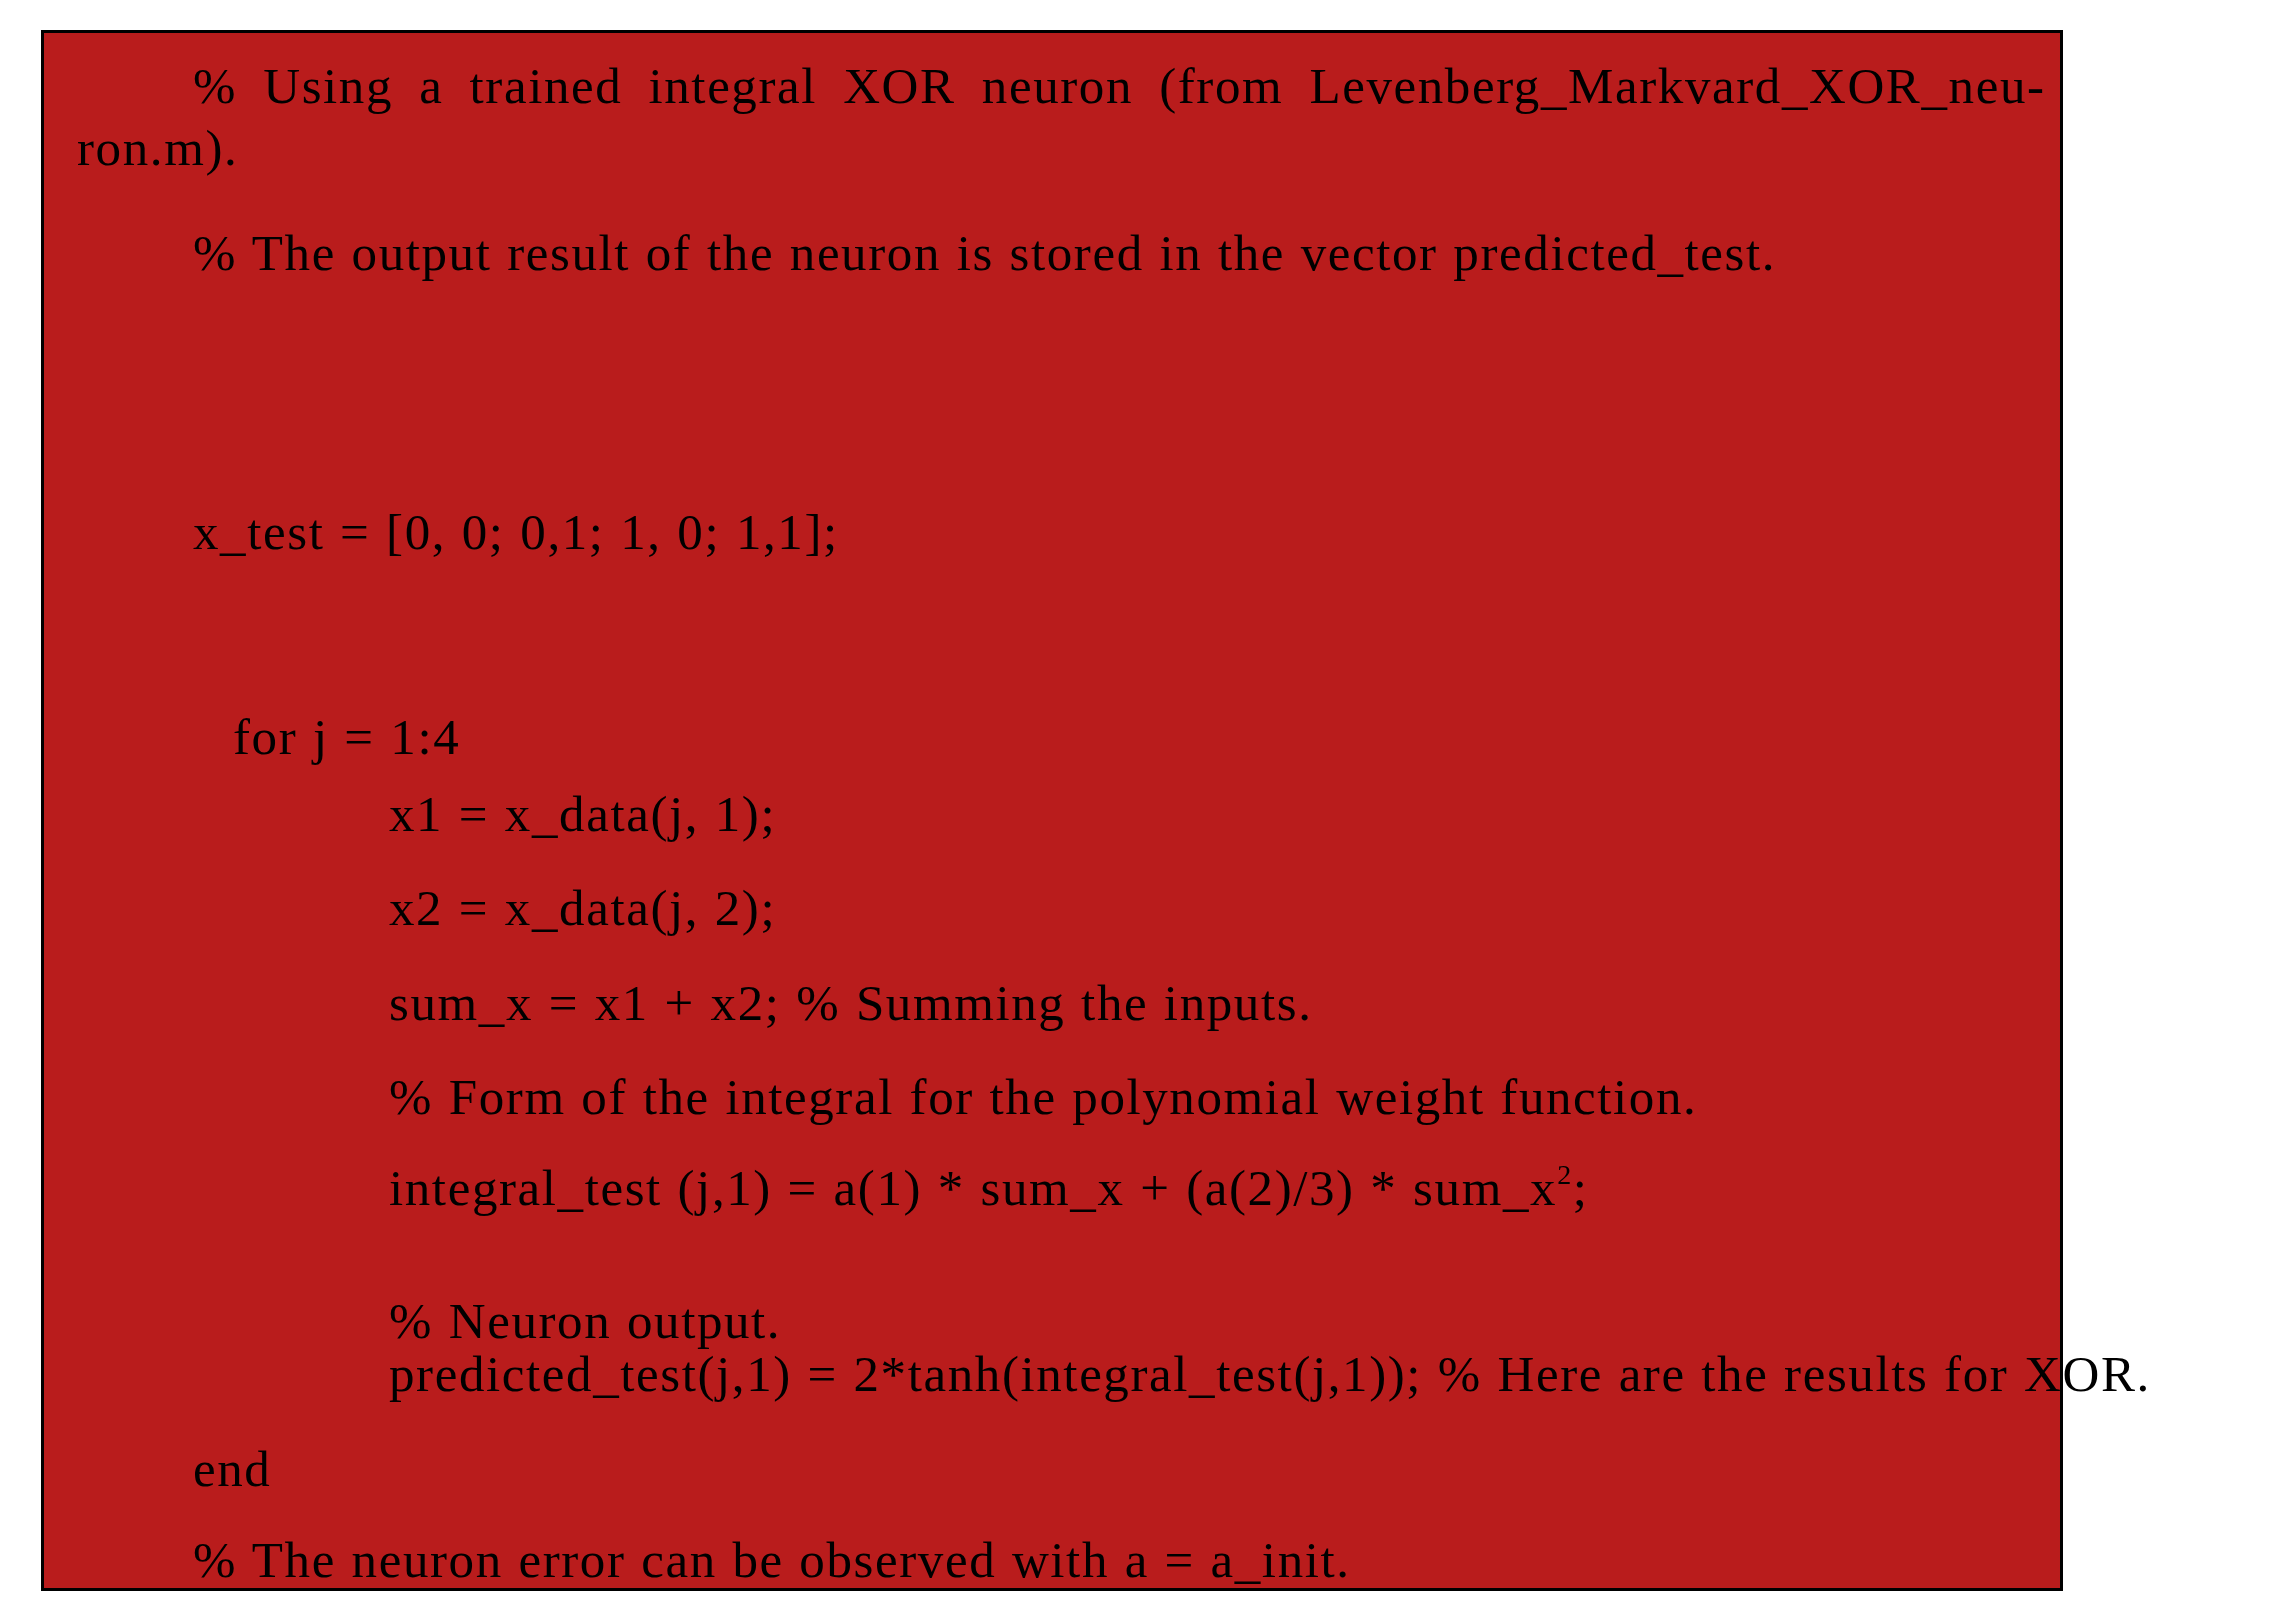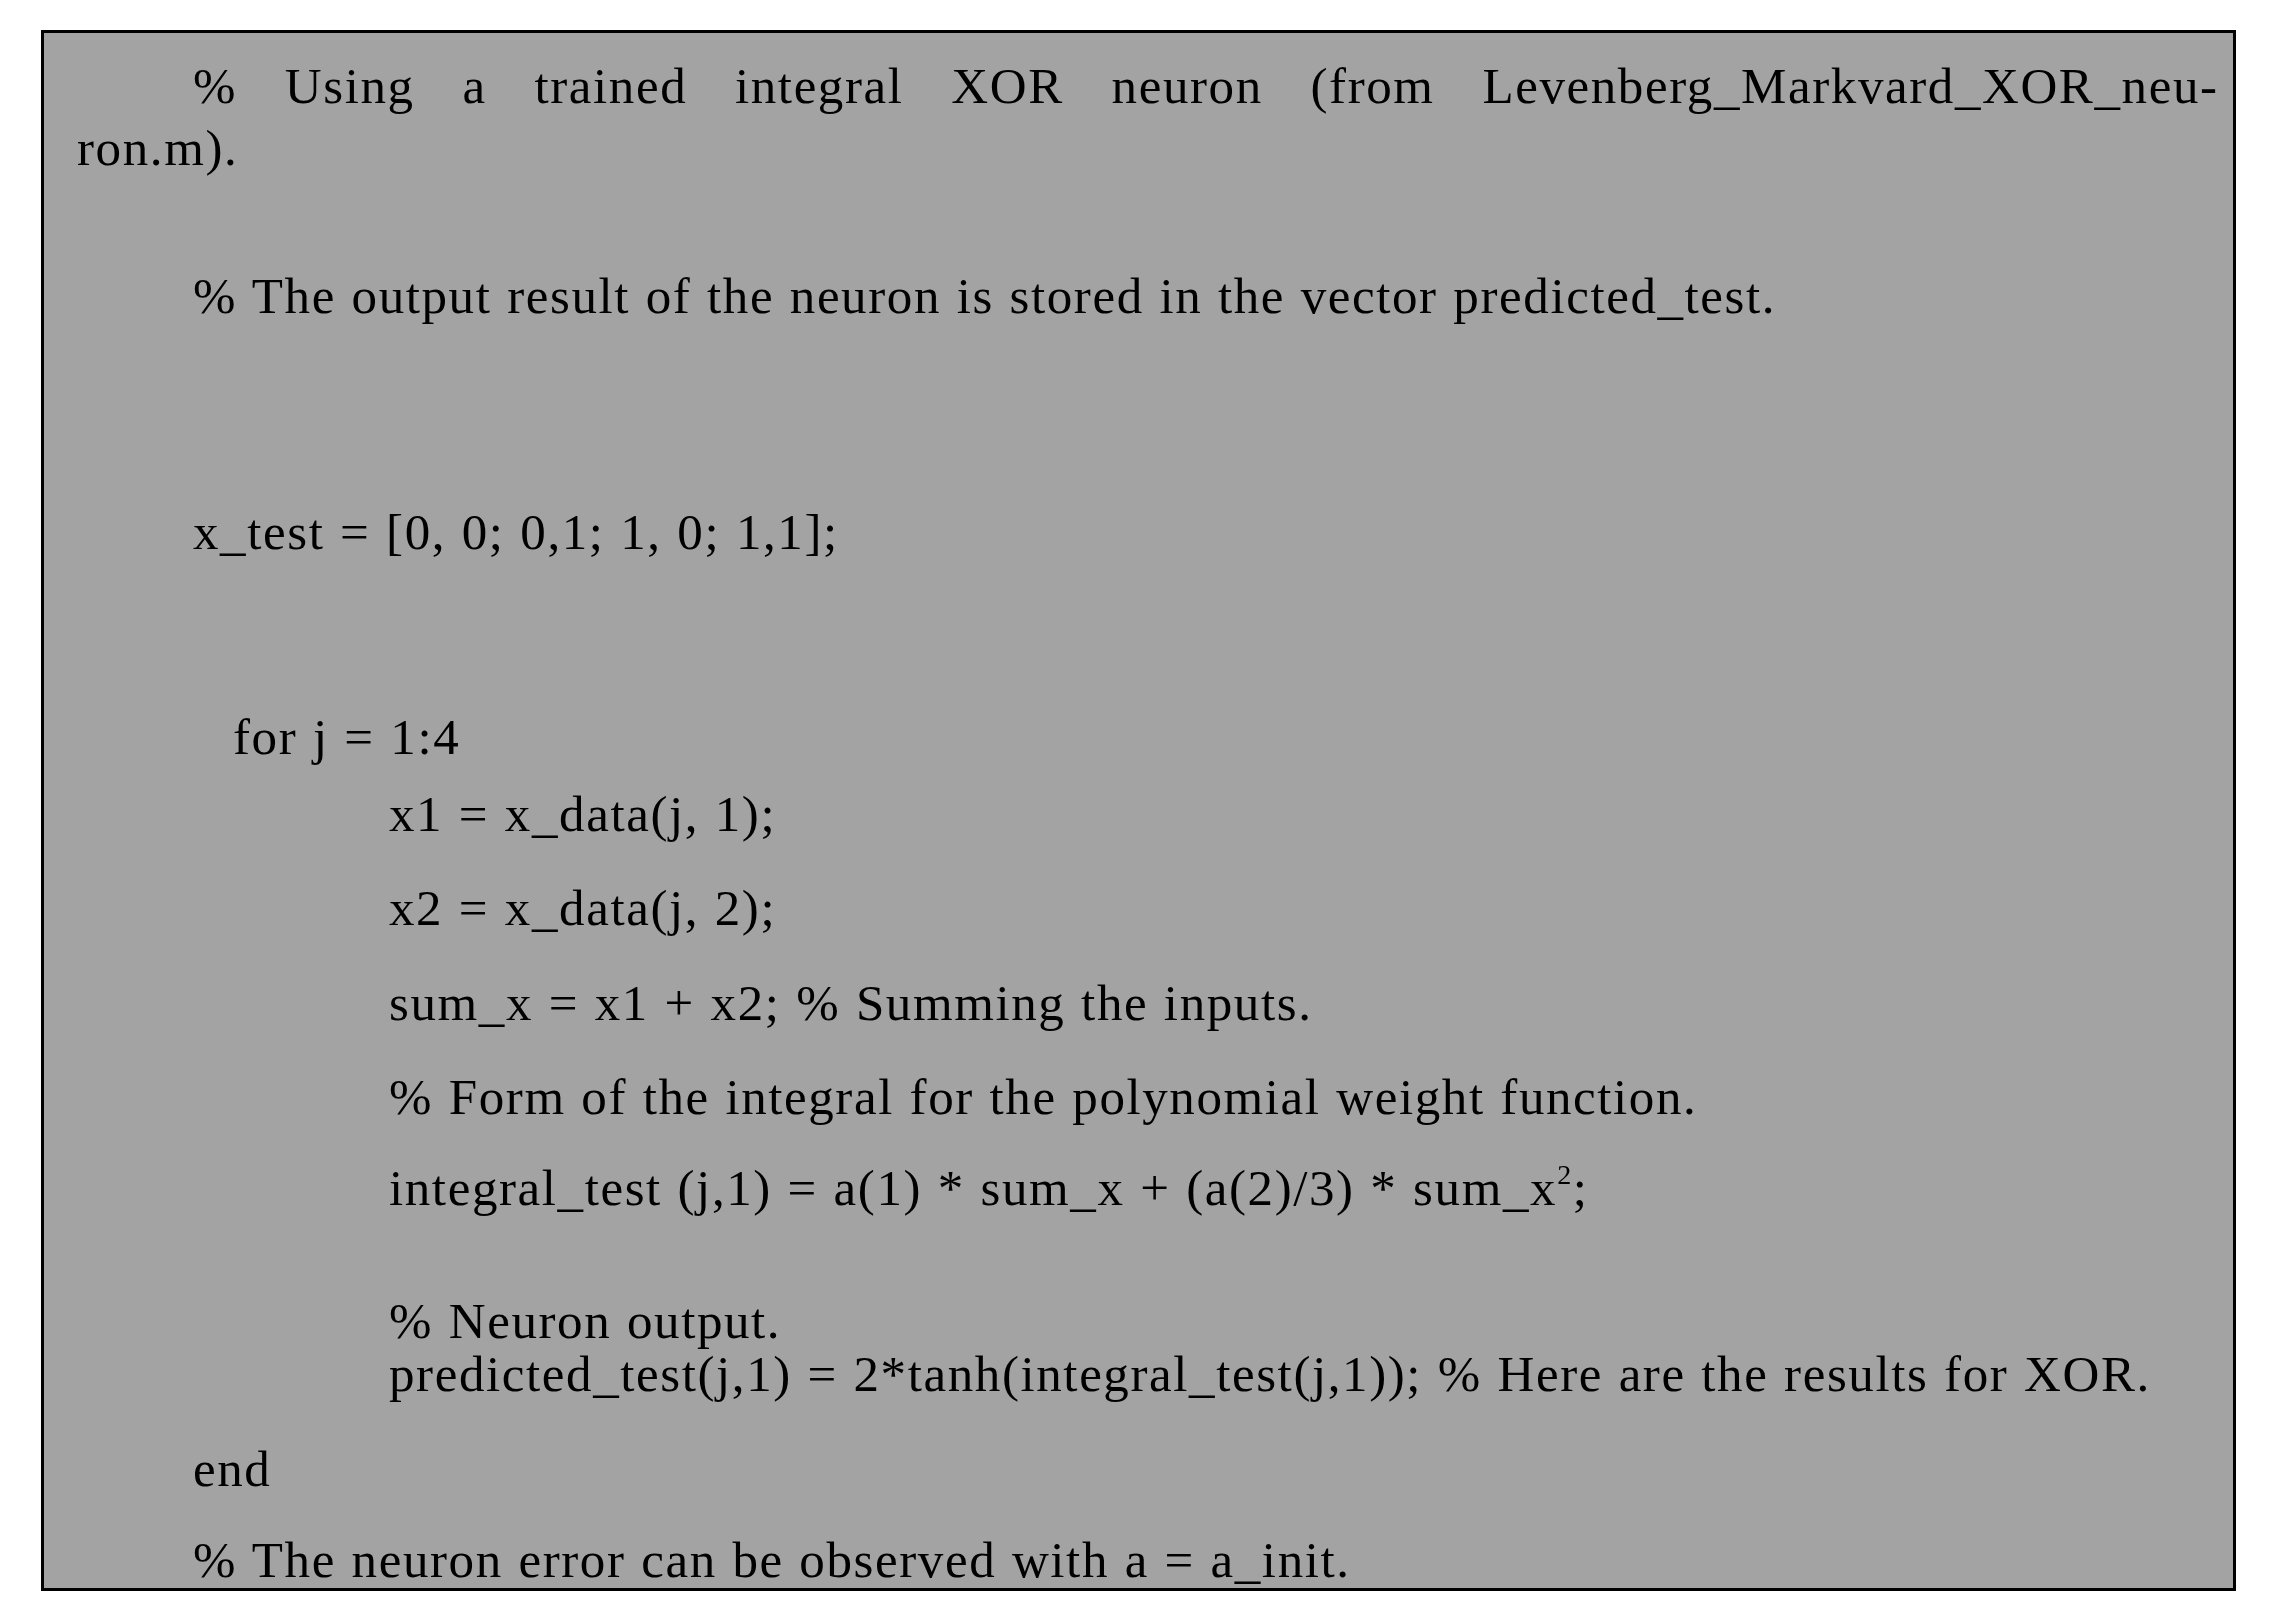--- a/index.html
+++ b/index.html
@@ -12,25 +12,25 @@
     height: 1622px;
     position: relative;
     overflow: hidden;
     font-family: "Liberation Serif", "DejaVu Serif", serif;
     color: #000000;
   }
   .code-box {
     position: absolute;
     left: 41px;
     top: 30px;
-    width: 2195px;
+    width: 2022px;
     height: 1561px;
     border: 3.3px solid #000000;
     box-sizing: border-box;
-    background: #a3a3a3;
+    background: #b91c1c;
   }
   .line {
     position: absolute;
     white-space: pre;
     font-size: 51px;
     line-height: 1;
     letter-spacing: 1.6px;
     word-spacing: 1.3px;
   }
   .ind0 { left: 33px; }
@@ -48,21 +48,21 @@
     vertical-align: 0.75em;
     line-height: 0;
   }
 </style>
 </head>
 <body>
 
 <div class="code-box">
   <div class="line justify-line" style="top:27.5px;">% Using a trained integral XOR neuron (from Levenberg_Markvard_XOR_neu-</div>
   <div class="line ind0" style="top:90px;">ron.m).</div>
-  <div class="line ind1" style="top:195px;margin-top:43px;">% The output result of the neuron is stored in the vector predicted_test.</div>
+  <div class="line ind1" style="top:195px;">% The output result of the neuron is stored in the vector predicted_test.</div>
   <div class="line ind1" style="top:474px;text-align:center;">x_test = [0, 0; 0,1; 1, 0; 1,1];</div>
   <div class="line ind1" style="top:679px;margin-left:40px;">for j = 1:4</div>
   <div class="line ind2" style="top:756px;">x1 = x_data(j, 1);</div>
   <div class="line ind2" style="top:850px;">x2 = x_data(j, 2);</div>
   <div class="line ind2" style="top:945px;">sum_x = x1 + x2; % Summing the inputs.</div>
   <div class="line ind2" style="top:1039px;">% Form of the integral for the polynomial weight function.</div>
   <div class="line ind2" style="top:1130px;"><span>integral_test (j,1) = a(1) * sum_x + (a(2)/3) * sum_x</span><sup class="exp">2</sup><span>;</span></div>
   <div class="line ind2" style="top:1263px;">% Neuron output.</div>
   <div class="line ind2" style="top:1316px;">predicted_test(j,1) = 2*tanh(integral_test(j,1)); % Here are the results for XOR.</div>
   <div class="line ind1" style="top:1411px;">end</div>

